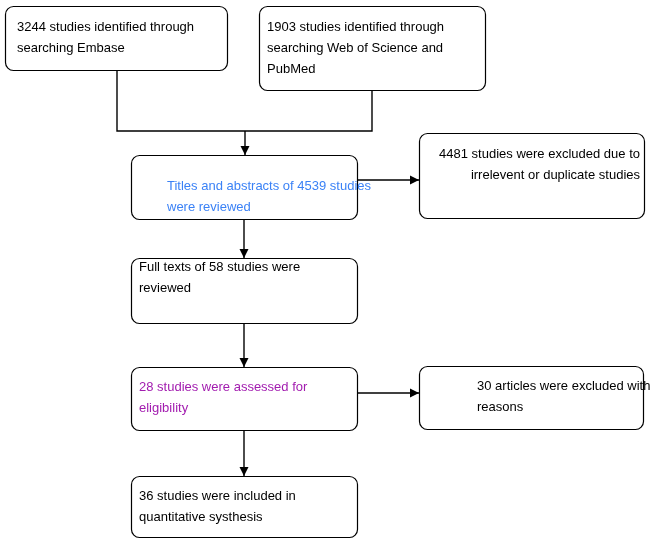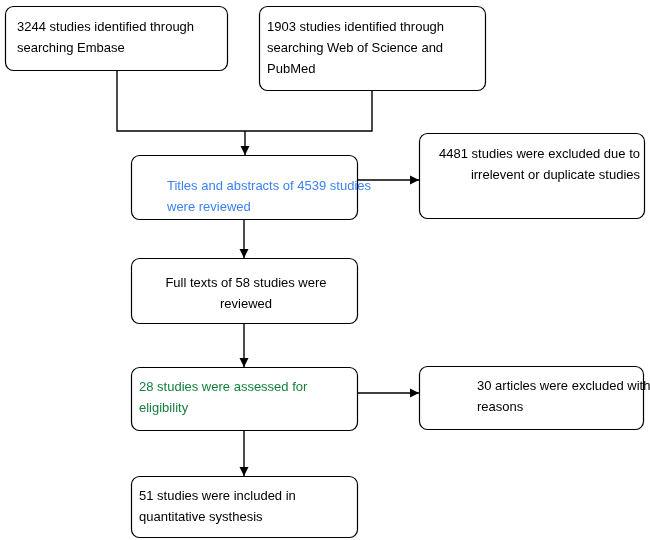--- a/index.html
+++ b/index.html
@@ -83,19 +83,19 @@
         <rect x="419.5" y="366.5" width="224" height="63" rx="8" ry="8" class="flow-box-rect" fill="#ffffff" stroke="#000000"></rect>
         <rect x="131.5" y="476.5" width="226" height="61" rx="8" ry="8" class="flow-box-rect" fill="#ffffff" stroke="#000000"></rect>
       </g>
   </svg>
 
   <div id="label-layer">
       <div class="flow-label" style="left: 17px; top: 16px; width: 206px; color: rgb(0, 0, 0);">3244 studies identified through searching Embase</div>
       <div class="flow-label" style="left: 267px; top: 16px; width: 214px; color: rgb(0, 0, 0);">1903 studies identified through searching Web of Science and PubMed</div>
       <div class="flow-label" style="left: 139px; top: 175px; width: 214px; color: #3b82f6; margin-left: 28px;">Titles and abstracts of 4539 studies were reviewed</div>
       <div class="flow-label" style="left: 429px; top: 143px; width: 211px; color: #000000; text-align: right;">4481 studies were excluded due to irrelevent or duplicate studies</div>
-      <div class="flow-label" style="left: 139px; top: 272px; width: 214px; color: rgb(0, 0, 0); text-align: center;">Full texts of 58 studies were reviewed</div>
-      <div class="flow-label" style="left: 139px; top: 376px; width: 214px; color: #15803d;">28 studies were assessed for eligibility</div>
+      <div class="flow-label" style="left: 139px; top: 256px; width: 214px; color: rgb(0, 0, 0);">Full texts of 58 studies were reviewed</div>
+      <div class="flow-label" style="left: 139px; top: 376px; width: 214px; color: #a21caf;">28 studies were assessed for eligibility</div>
       <div class="flow-label" style="left: 429px; top: 375px; width: 210px; color: rgb(0, 0, 0); margin-left: 48px;">30 articles were excluded with reasons</div>
-      <div class="flow-label" style="left: 139px; top: 485px; width: 214px; color: rgb(0, 0, 0);">51 studies were included in quantitative systhesis</div>
+      <div class="flow-label" style="left: 139px; top: 485px; width: 214px; color: rgb(0, 0, 0);">36 studies were included in quantitative systhesis</div>
     </div>
 
 </div>
 
 </body></html>

